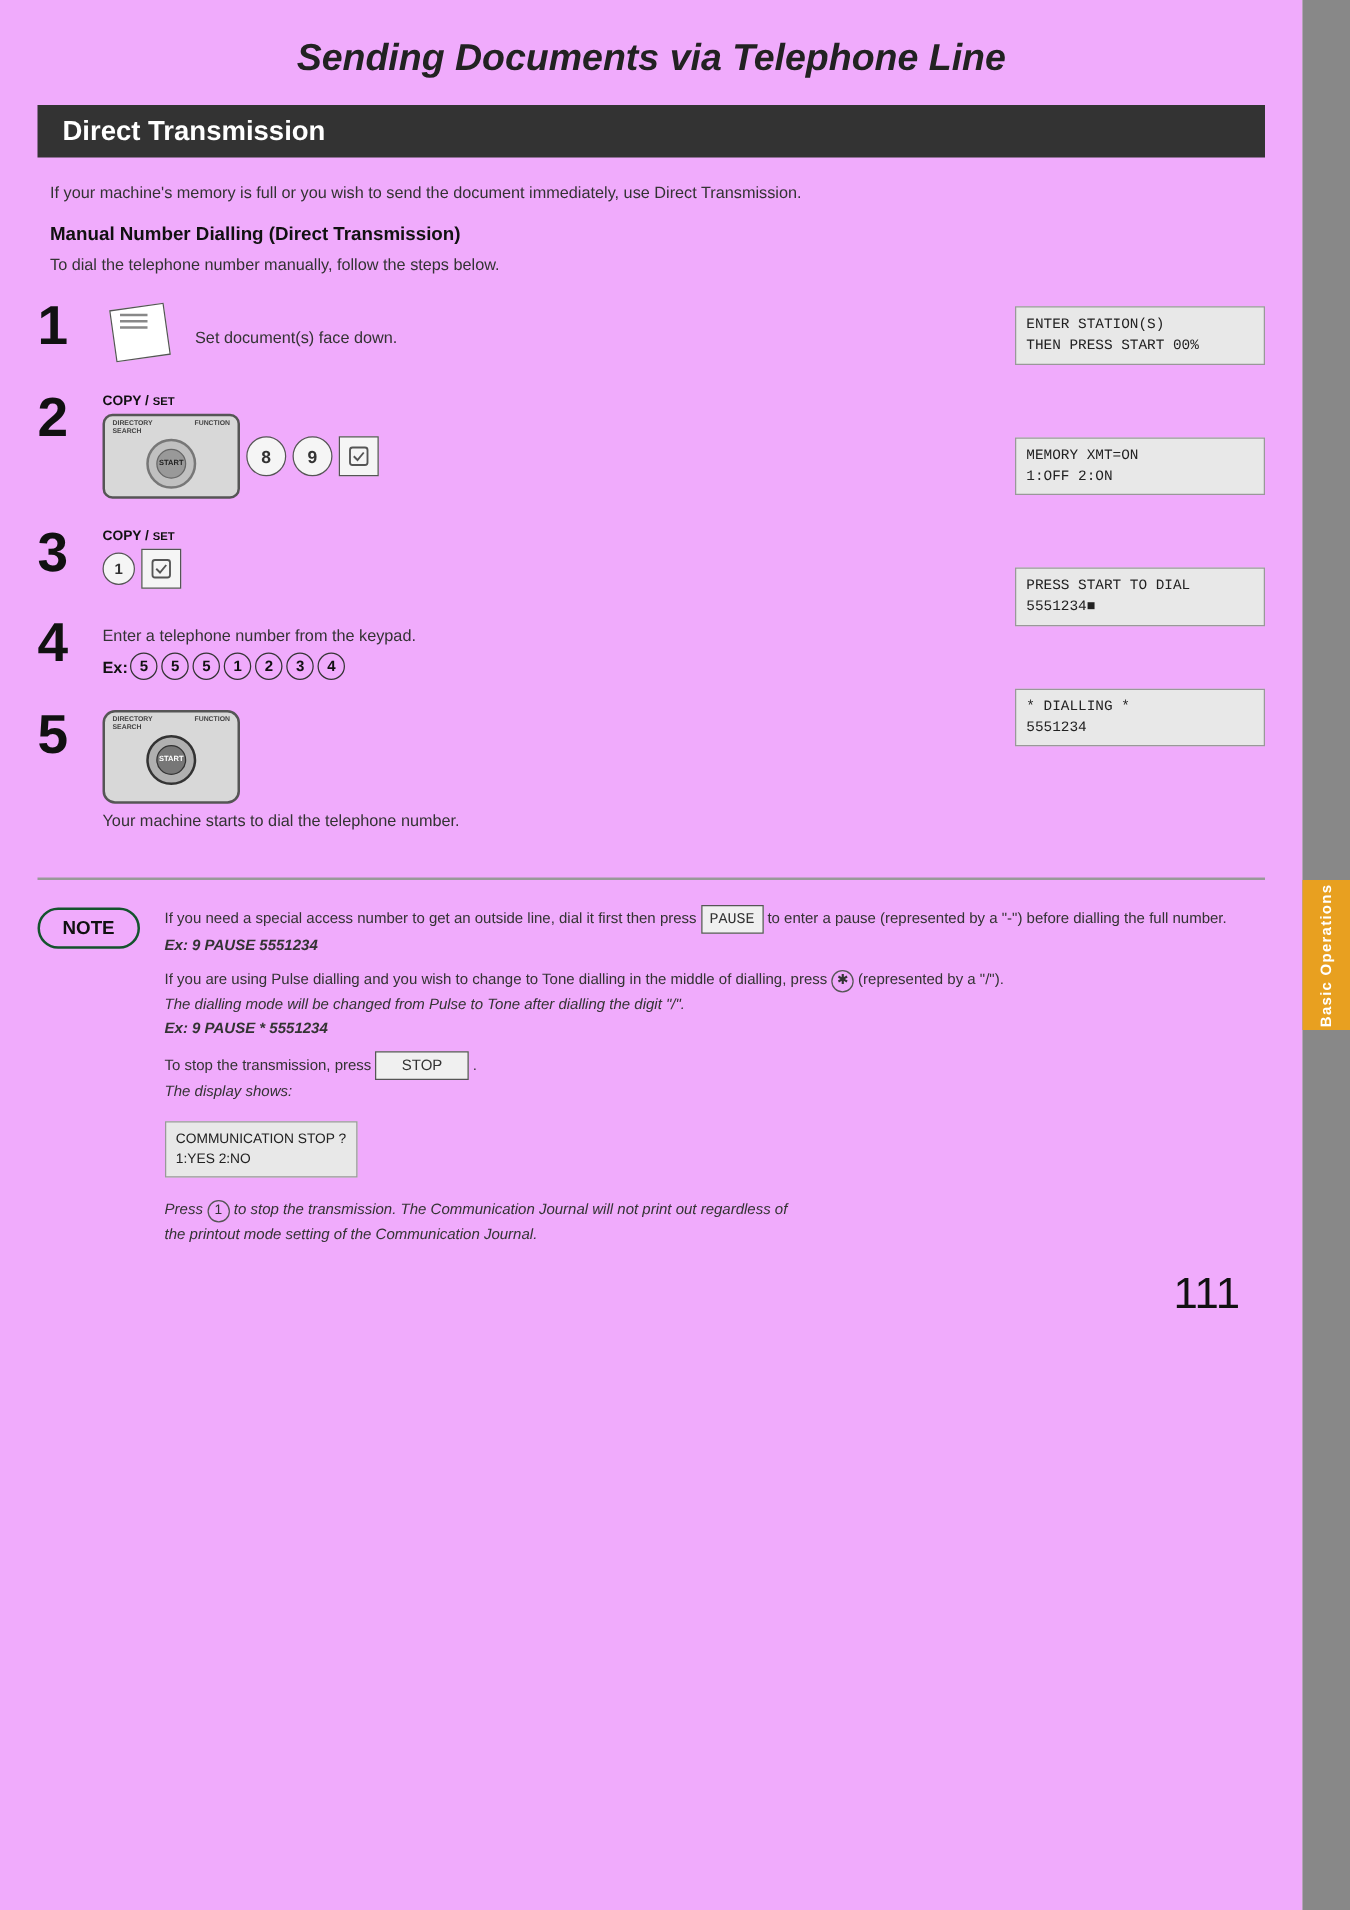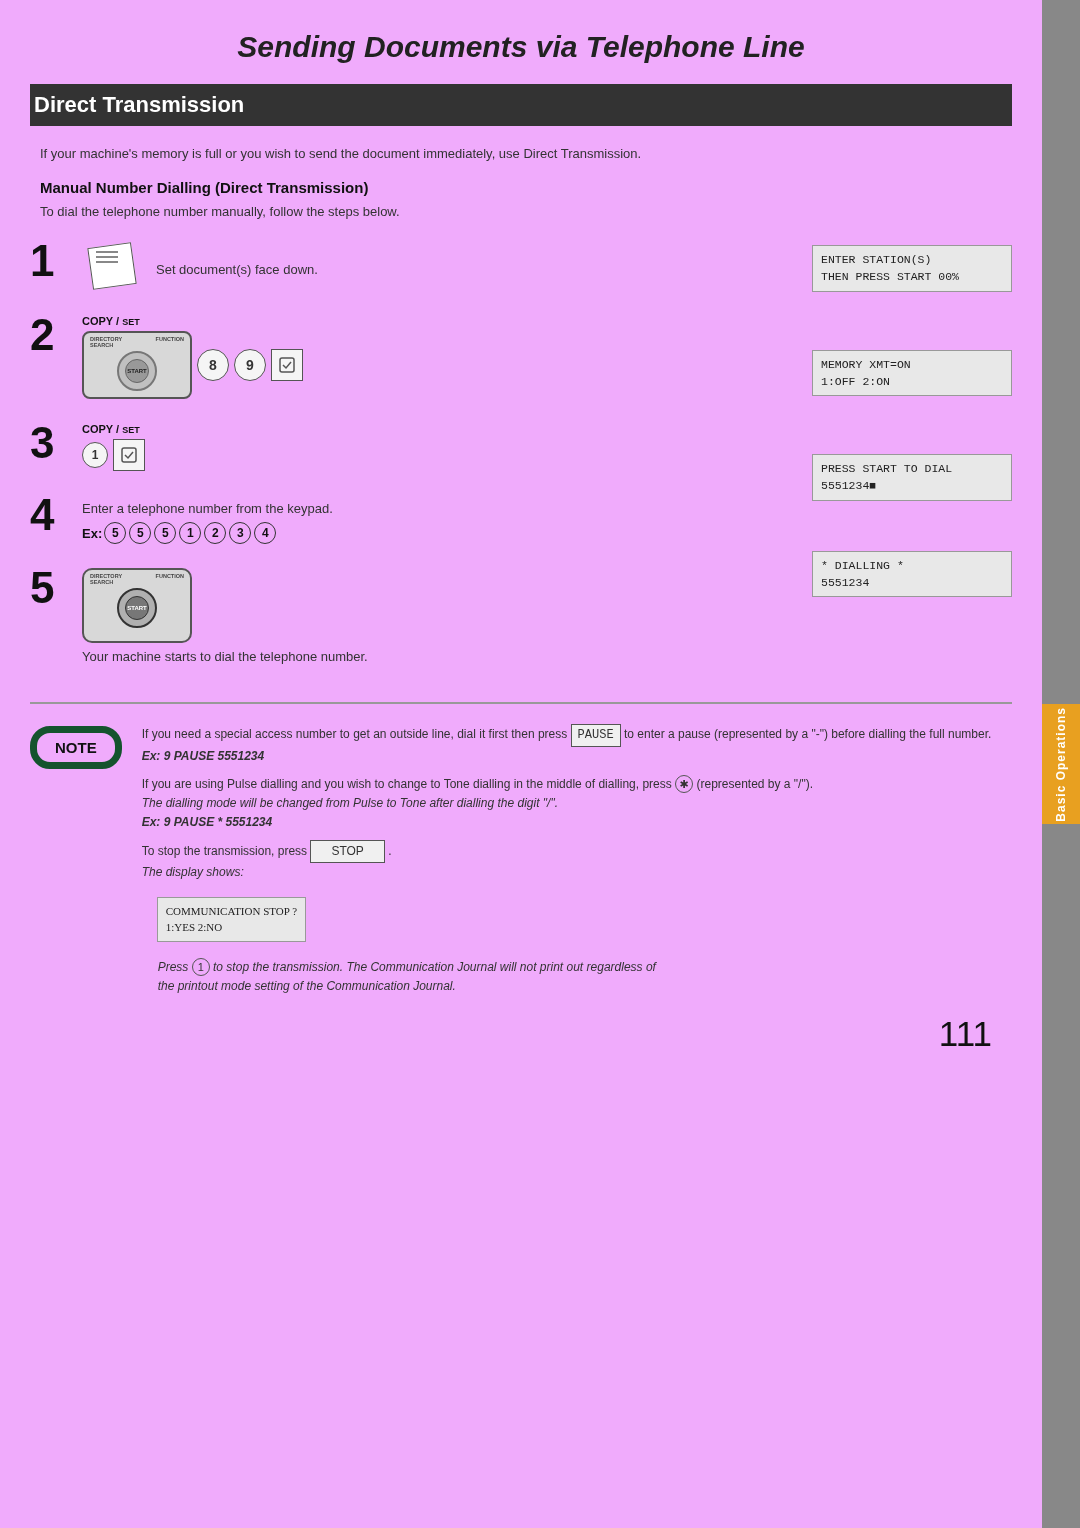--- a/index.html
+++ b/index.html
@@ -51,21 +51,21 @@
       font-weight: bold;
       padding: 30px 40px 20px 40px;
       color: #222;
       font-style: italic;
     }
     .section-header {
       background: #333;
       color: white;
       font-size: 22px;
       font-weight: bold;
-      padding: 8px 4px;
+      padding: 8px 20px;
       margin: 0 30px 20px 30px;
     }
     .intro-text {
       font-size: 13px;
       padding: 0 40px 18px 40px;
       color: #333;
     }
     .subsection-title {
       font-size: 15px;
       font-weight: bold;
@@ -231,21 +231,21 @@
 
     
     .note-section {
       display: flex;
       flex-direction: row;
       padding: 0 30px;
       gap: 20px;
       align-items: flex-start;
     }
     .note-box {
-      border: 7px solid #14532d;
+      border: 2px solid #14532d;
       border-radius: 20px;
       padding: 6px 18px;
       font-size: 15px;
       font-weight: bold;
       color: #111;
       height: fit-content;
       margin-top: 2px;
     }
     .note-content {
       flex: 1;
@@ -267,26 +267,26 @@
       display: inline-block;
       border: 1.5px solid #555;
       padding: 1px 6px;
       font-family: 'Courier New', monospace;
       font-size: 12px;
       background: #f0f0f0;
     }
     .comm-lcd {
       background: #e8e8e8;
       border: 1px solid #999;
-      font-family: Liberation Serif, serif;
+      font-family: Liberation Sans, sans-serif;
       font-size: 11px;
       padding: 5px 8px;
       color: #222;
       line-height: 1.5;
-      margin: 6px 15px;
+      margin: 6px 0;
       display: inline-block;
     }
     .stop-key {
       display: inline-block;
       border: 1.5px solid #555;
       padding: 1px 20px;
       font-size: 12px;
       font-weight: normal;
       background: #f0f0f0;
     }
@@ -563,21 +563,21 @@
         <span class="italic">The display shows:</span>
       </p>
 
       
       <div class="comm-lcd">
         <span>COMMUNICATION STOP ?</span><br>
         <span>1:YES  2:NO</span>
       </div>
 
       
-      <p style="margin-top:10px;margin-left:16px;">
+      <p style="margin-top:10px;">
         <span class="italic">Press </span>
         <span style="display:inline-flex; align-items:center; justify-content:center; width:18px; height:18px; border:1.5px solid #555; border-radius:50%; font-size:11px;">1</span>
         <span class="italic"> to stop the transmission. The Communication Journal will not print out regardless of</span><br>
         <span class="italic">the printout mode setting of the Communication Journal.</span>
       </p>
     </div>
   </div>
 
   <div class="page-number">111</div>
 </div>

